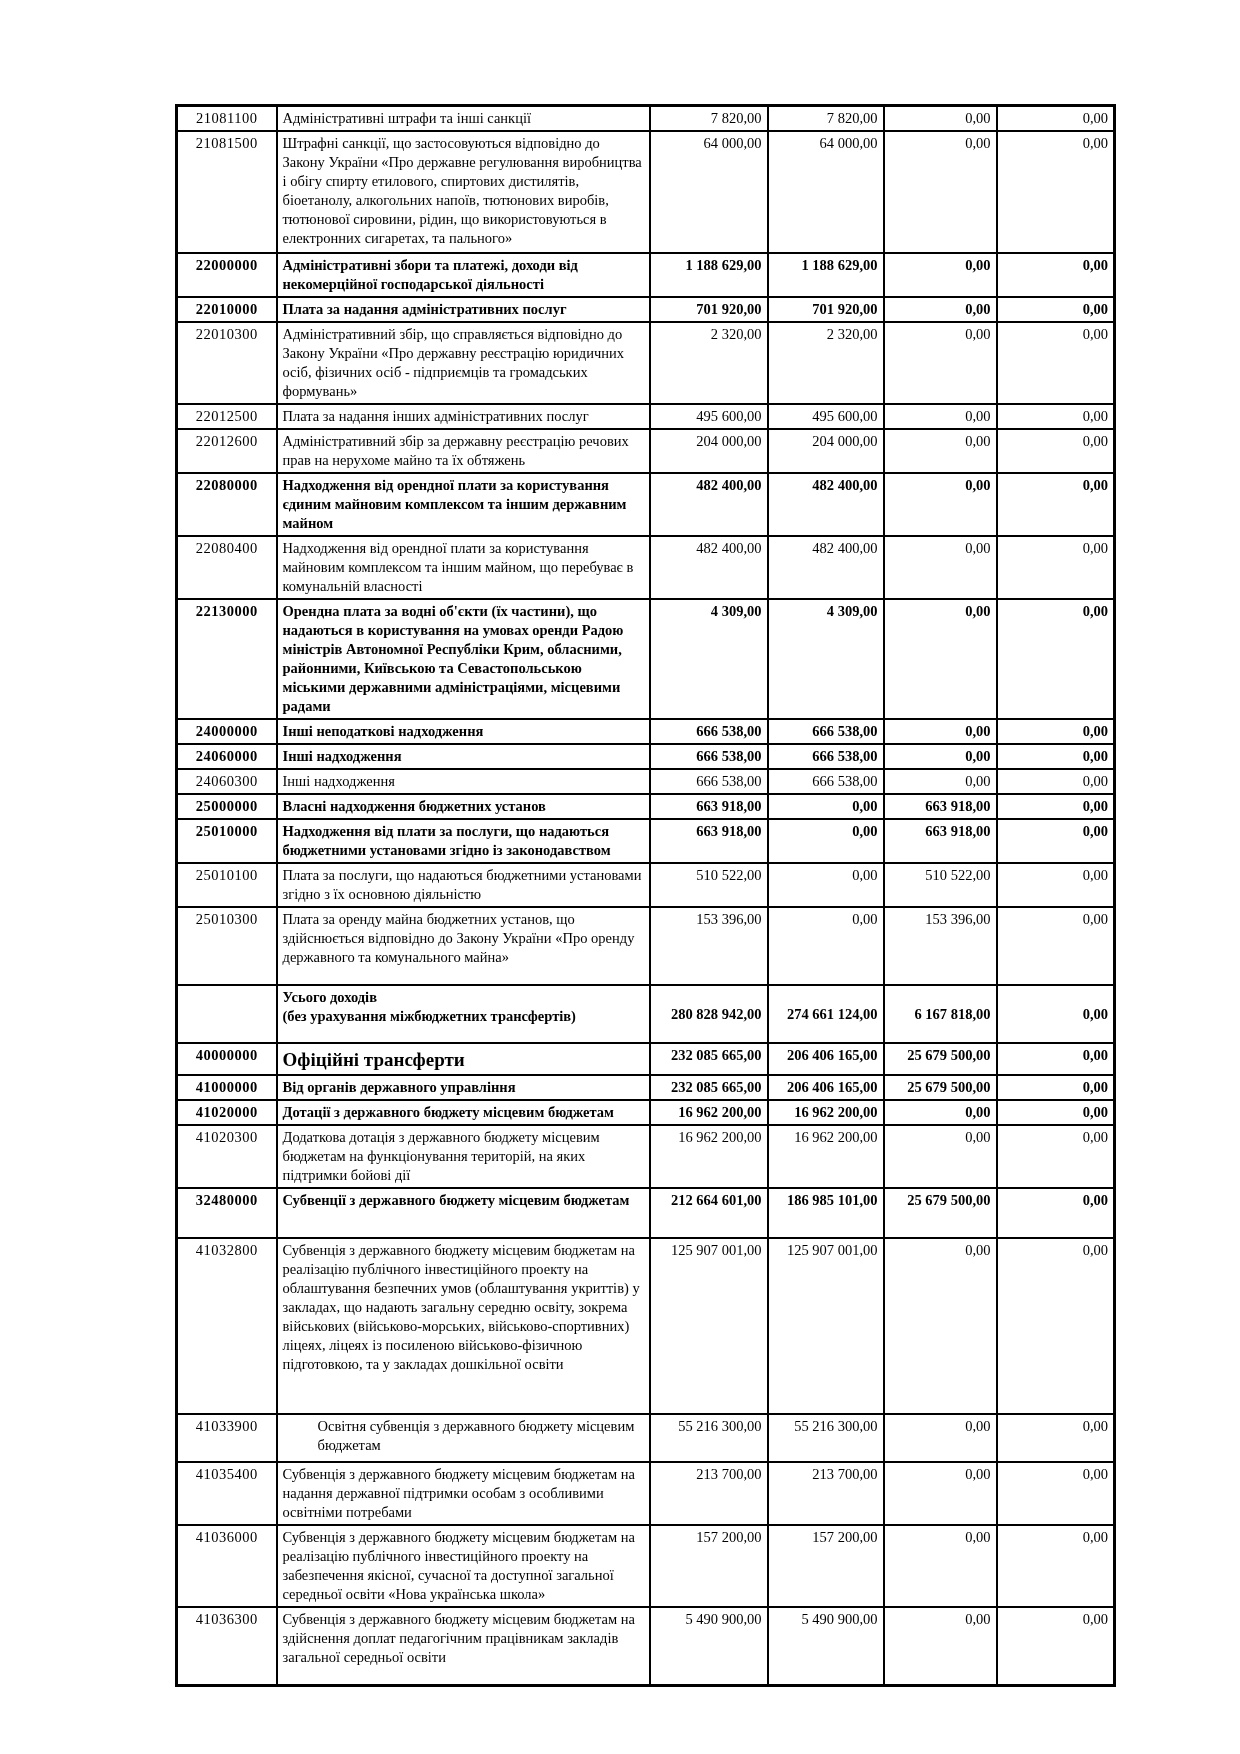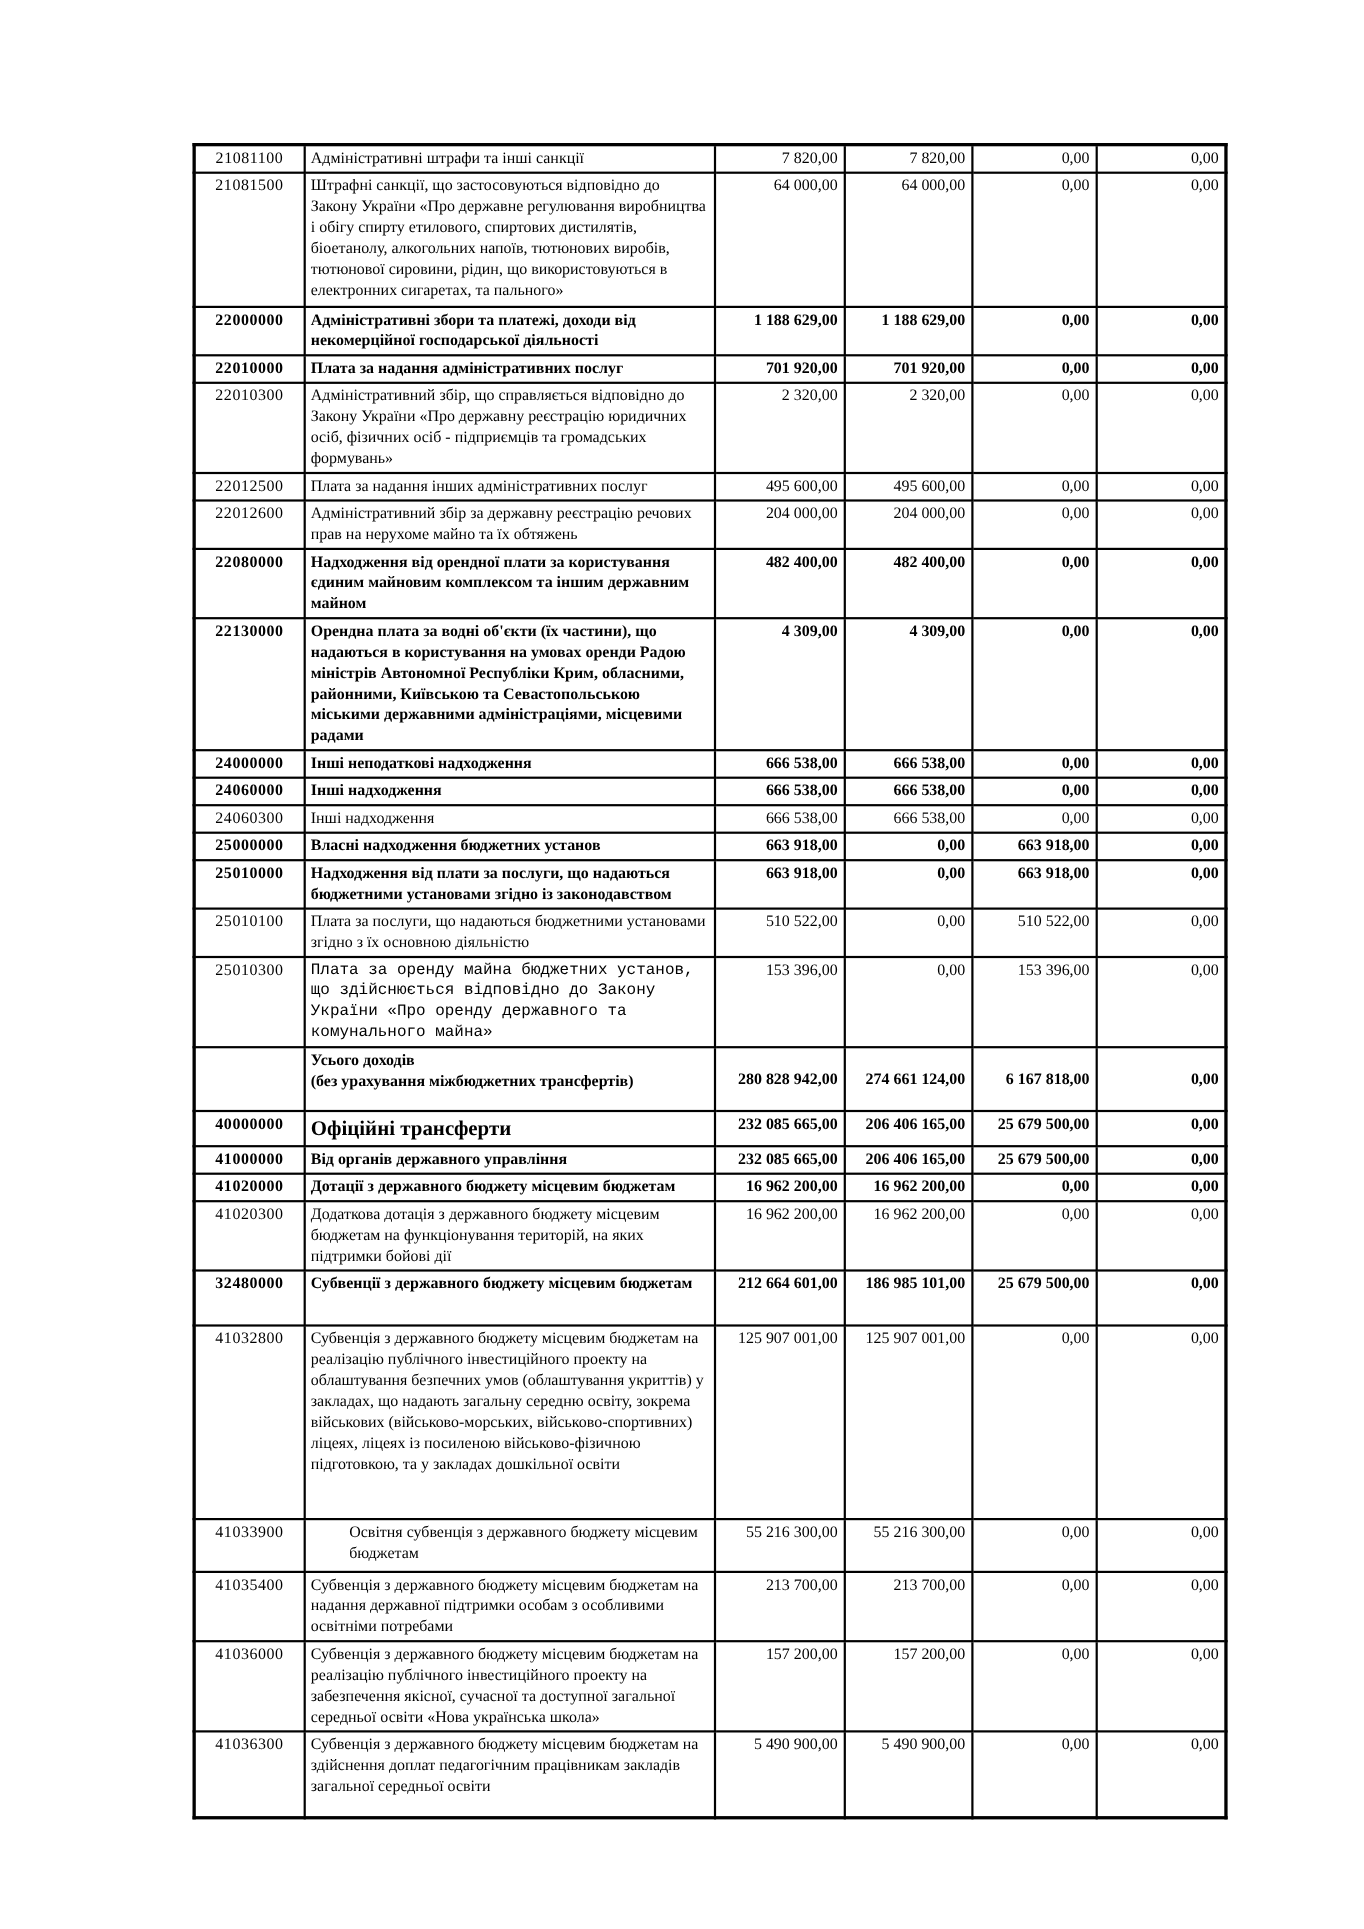--- a/index.html
+++ b/index.html
@@ -3,21 +3,21 @@
 <meta charset="utf-8">
 <style>
   html,body{margin:0;padding:0;}
   body{
     width:1240px;height:1754px;background:#ffffff;position:relative;
     font-family:"Liberation Serif","DejaVu Serif",serif;color:#000;
     -webkit-font-smoothing:none;
   }
   .page{position:absolute;left:0;top:0;width:1240px;height:1754px;background:#fff;}
   table.budget{
-    position:absolute;left:175px;top:130px;width:938px;
+    position:absolute;left:175px;top:104px;width:938px;
     border-collapse:collapse;table-layout:fixed;
     border:3px solid #000;
   }
   table.budget td{
     border:2px solid #000;
     vertical-align:top;
     padding:2px 5px;
     font-size:14.5px;
     line-height:19px;
     overflow:hidden;
@@ -112,20 +112,28 @@
           <td class="num">0,00</td>
         </tr>
         <tr class="bold">
           <td class="code">22080000</td>
           <td class="name">Надходження від орендної плати за користування єдиним майновим комплексом та іншим державним майном</td>
           <td class="num">482 400,00</td>
           <td class="num">482 400,00</td>
           <td class="num">0,00</td>
           <td class="num">0,00</td>
         </tr>
+        <tr>
+          <td class="code">22080400</td>
+          <td class="name">Надходження від орендної плати за користування майновим комплексом та іншим майном, що перебуває в комунальній власності</td>
+          <td class="num">482 400,00</td>
+          <td class="num">482 400,00</td>
+          <td class="num">0,00</td>
+          <td class="num">0,00</td>
+        </tr>
         <tr class="bold">
           <td class="code">22130000</td>
           <td class="name" style="height: 110px;">Орендна плата за водні об'єкти (їх частини), що надаються в користування на умовах оренди Радою міністрів Автономної Республіки Крим, обласними, районними, Київською та Севастопольською міськими державними адміністраціями, місцевими радами</td>
           <td class="num">4 309,00</td>
           <td class="num">4 309,00</td>
           <td class="num">0,00</td>
           <td class="num">0,00</td>
         </tr>
         <tr class="bold">
           <td class="code">24000000</td>
@@ -170,21 +178,21 @@
         <tr>
           <td class="code">25010100</td>
           <td class="name">Плата за послуги, що надаються бюджетними установами згідно з їх основною діяльністю</td>
           <td class="num">510 522,00</td>
           <td class="num">0,00</td>
           <td class="num">510 522,00</td>
           <td class="num">0,00</td>
         </tr>
         <tr>
           <td class="code">25010300</td>
-          <td class="name" style="height: 72px; font-family: Liberation Mono, monospace;">Плата за оренду майна бюджетних установ, що здійснюється відповідно до Закону України «Про оренду державного та комунального майна»</td>
+          <td class="name" style="height: 72px;">Плата за оренду майна бюджетних установ, що здійснюється відповідно до Закону України «Про оренду державного та комунального майна»</td>
           <td class="num">153 396,00</td>
           <td class="num">0,00</td>
           <td class="num">153 396,00</td>
           <td class="num">0,00</td>
         </tr>
         <tr class="bold total">
           <td class="code"></td>
           <td class="name" style="height: 52px;">Усього доходів
 (без урахування міжбюджетних трансфертів)</td>
           <td class="num">280 828 942,00</td>

